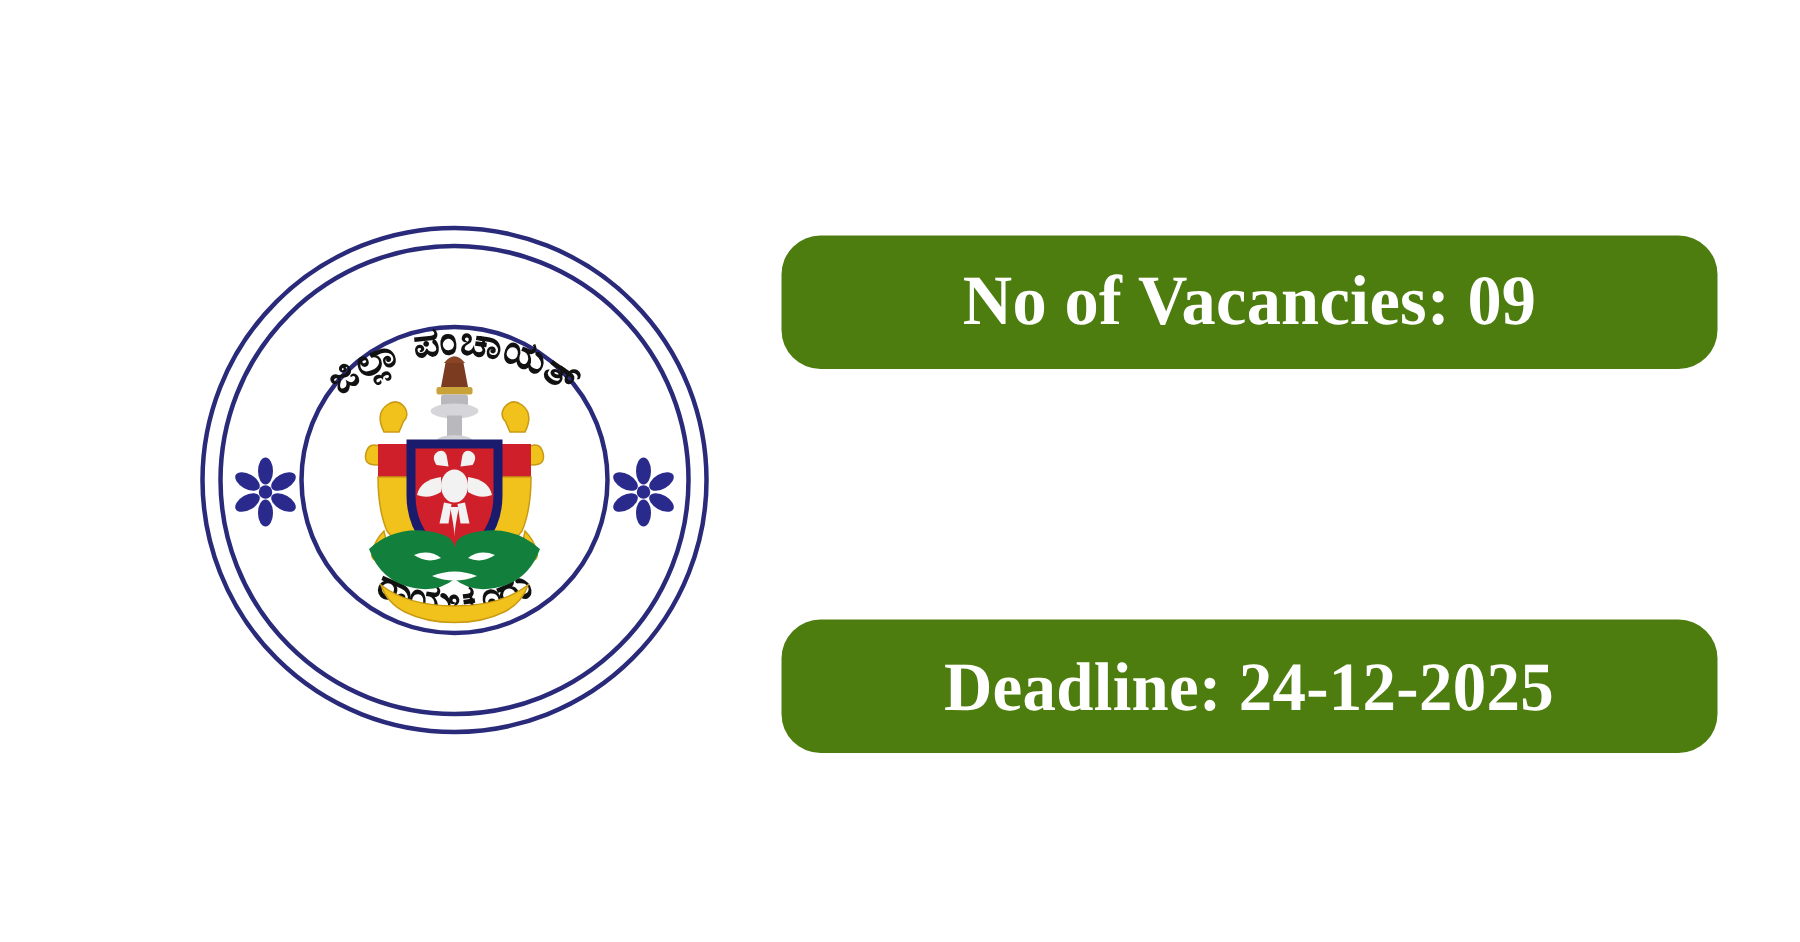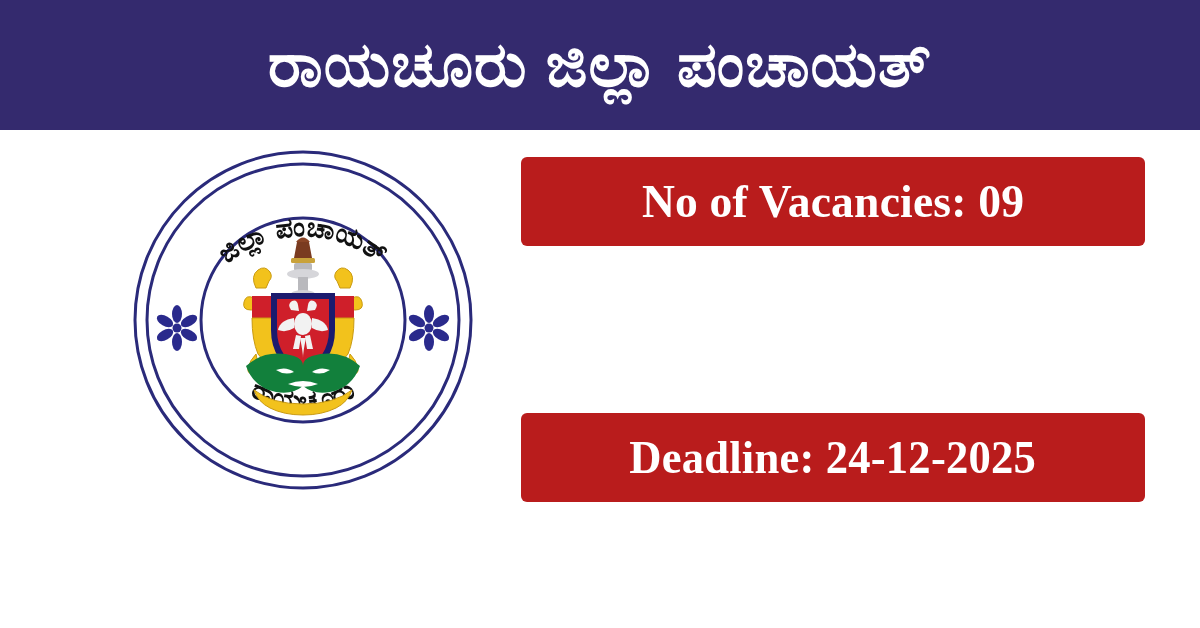--- a/index.html
+++ b/index.html
@@ -68,22 +68,22 @@
     position: absolute;
     left: 521px;
     top: 27px;
     width: 624px;
     height: 345px;
     display: flex;
     flex-direction: column;
     justify-content: space-between;
   }
   .pill {
-    background: #b91c1c;
-    border-radius: 6px;
+    background: #4d7c0f;
+    border-radius: 26px;
     height: 89px;
     display: flex;
     align-items: center;
     justify-content: center;
     padding: 0 16px;
     box-sizing: border-box;
   }
   .pill-text {
     color: #ffffff;
     font-family: "Liberation Serif", "DejaVu Serif", serif;
@@ -119,23 +119,20 @@
     white-space: nowrap;
     transform: scaleX(0.95);
     letter-spacing: 0.3px;
   }
 </style>
 </head>
 <body>
 
 <div class="banner">
 
-  <div class="header-bar">
-    <div class="header-title">ರಾಯಚೂರು ಜಿಲ್ಲಾ ಪಂಚಾಯತ್</div>
-  </div>
 
   <div class="body-region">
 
     <div class="emblem-wrap">
       <svg class="emblem-svg" viewBox="0 0 350 360" xmlns="http://www.w3.org/2000/svg">
         <defs>
           <path id="arcTop" d="M 60,190 A 118,118 0 0 1 290,190" fill="none"></path>
           <path id="arcBot" d="M 72,196 A 108,108 0 0 0 278,196" fill="none"></path>
         </defs>
 

